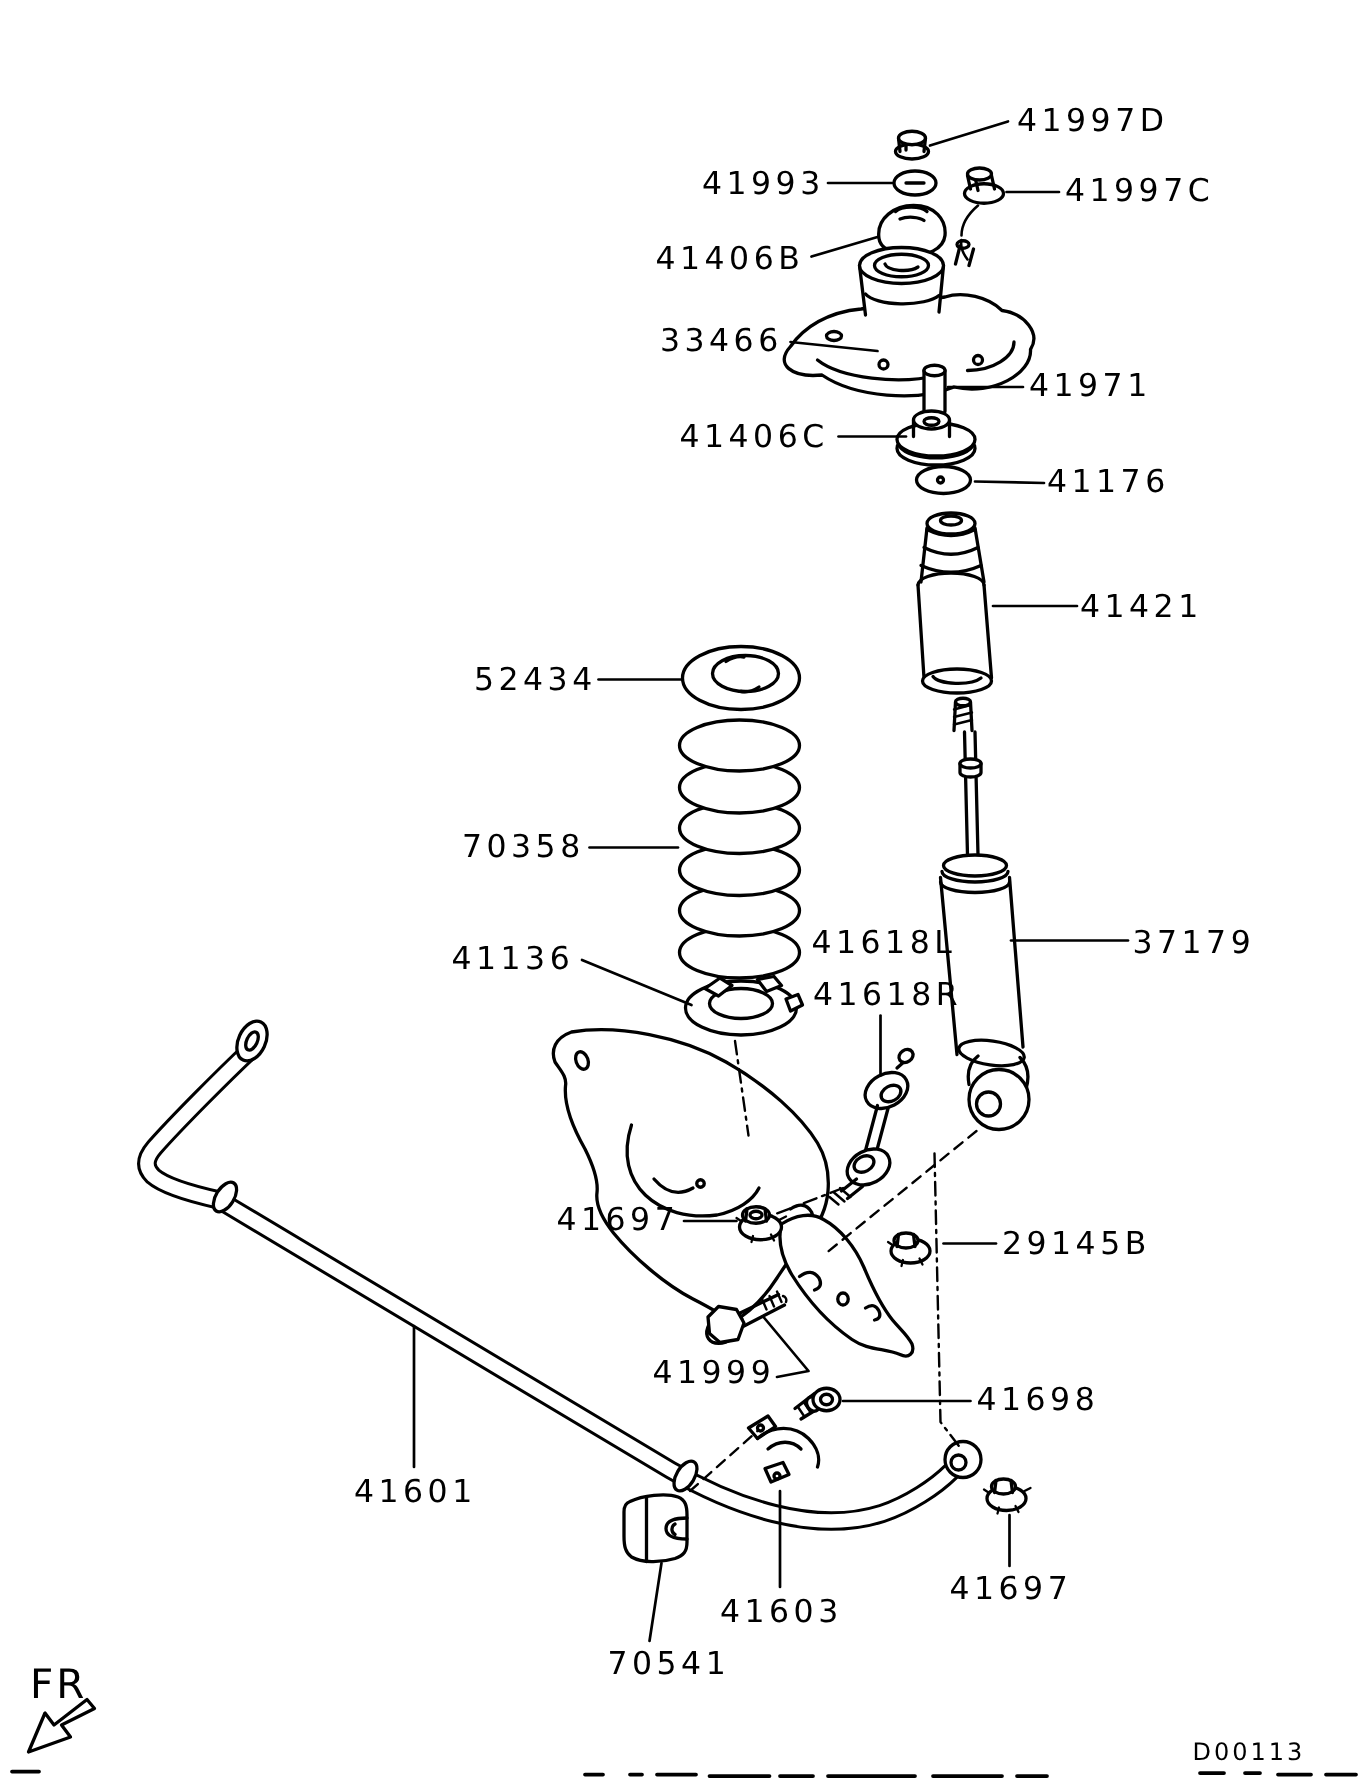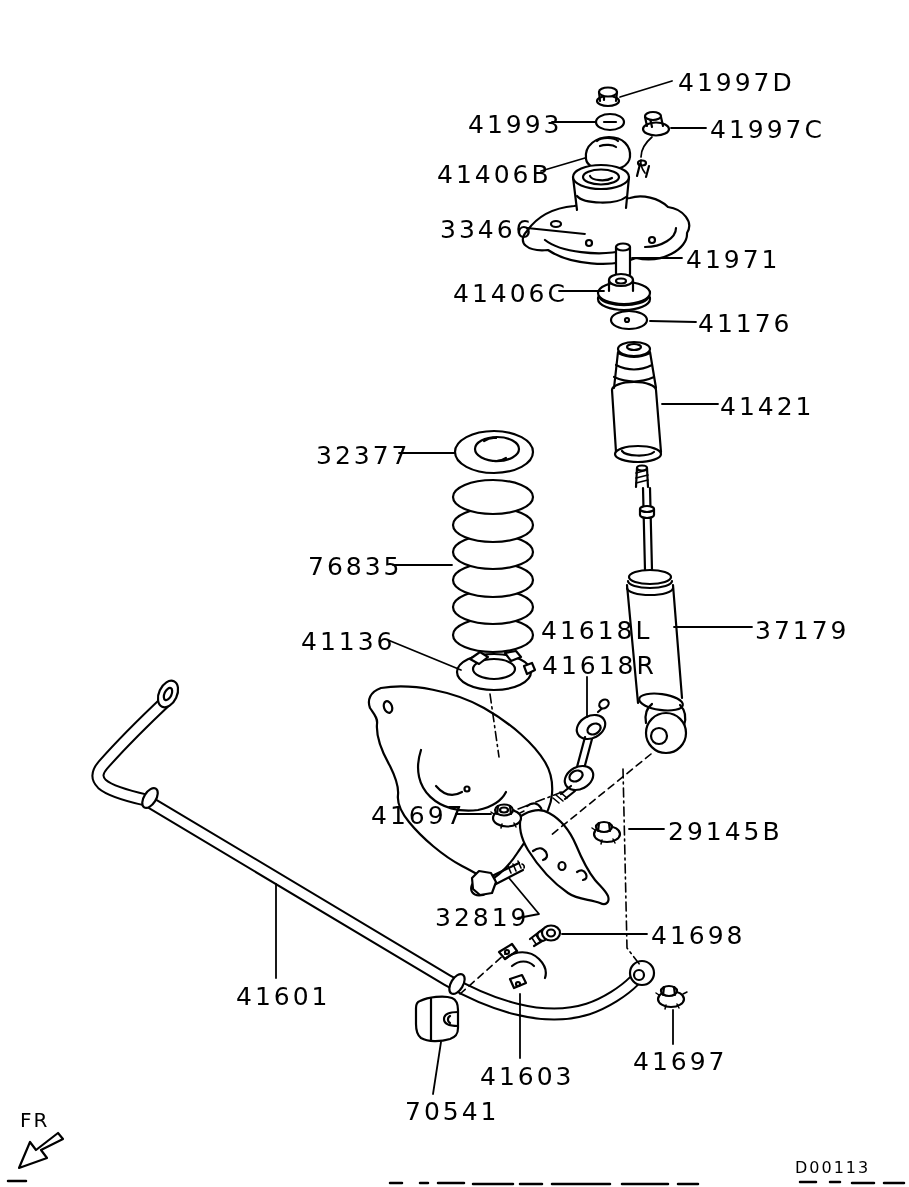--- a/index.html
+++ b/index.html
@@ -1,28 +1,28 @@
 <!DOCTYPE html>
 <html><head>
 <meta charset="utf-8">
 <style>
   html,body{margin:0;padding:0;background:#ffffff;}
   body{width:909px;height:1187px;position:relative;font-family:"DejaVu Sans",sans-serif;overflow:hidden;}
   #art{position:absolute;left:0;top:0;}
   .part-label{
     position:absolute;
-    font-size:25px;
+    font-size:21px;
     letter-spacing:3px;
     color:#000;
     white-space:nowrap;
     font-family:"DejaVu Sans",sans-serif;
   }
   .fr-label{
     position:absolute;
-    font-size:20px;
+    font-size:27px;
     letter-spacing:2px;
     color:#000;
     font-family:"DejaVu Sans",sans-serif;
   }
   .code-label{
     position:absolute;
     font-size:16px;
     letter-spacing:2px;
     color:#000;
     font-family:"DejaVu Sans",sans-serif;
@@ -276,29 +276,29 @@
 
 <div class="part-label" style="left:678px;top:68px">41997D</div>
 <div class="part-label" style="left:468px;top:110px">41993</div>
 <div class="part-label" style="left:710px;top:115px">41997C</div>
 <div class="part-label" style="left:437px;top:160px">41406B</div>
 <div class="part-label" style="left:440px;top:215px">33466</div>
 <div class="part-label" style="left:686px;top:245px">41971</div>
 <div class="part-label" style="left:453px;top:279px">41406C</div>
 <div class="part-label" style="left:698px;top:309px">41176</div>
 <div class="part-label" style="left:720px;top:392px">41421</div>
-<div class="part-label" style="left:316px;top:441px">32377</div>
-<div class="part-label" style="left:308px;top:552px">76835</div>
+<div class="part-label" style="left:316px;top:441px">52434</div>
+<div class="part-label" style="left:308px;top:552px">70358</div>
 <div class="part-label" style="left:301px;top:627px">41136</div>
 <div class="part-label" style="left:541px;top:616px">41618L</div>
 <div class="part-label" style="left:542px;top:651px">41618R</div>
 <div class="part-label" style="left:755px;top:616px">37179</div>
 <div class="part-label" style="left:371px;top:801px">41697</div>
 <div class="part-label" style="left:668px;top:817px">29145B</div>
-<div class="part-label" style="left:435px;top:903px">32819</div>
+<div class="part-label" style="left:435px;top:903px">41999</div>
 <div class="part-label" style="left:651px;top:921px">41698</div>
 <div class="part-label" style="left:236px;top:982px">41601</div>
 <div class="part-label" style="left:480px;top:1062px">41603</div>
 <div class="part-label" style="left:405px;top:1097px">70541</div>
 <div class="part-label" style="left:633px;top:1047px">41697</div>
 
 <div class="fr-label" style="left:20px;top:1108px">FR</div>
 <div class="code-label" style="left:795px;top:1140px">D00113</div>
 
 </body></html>

